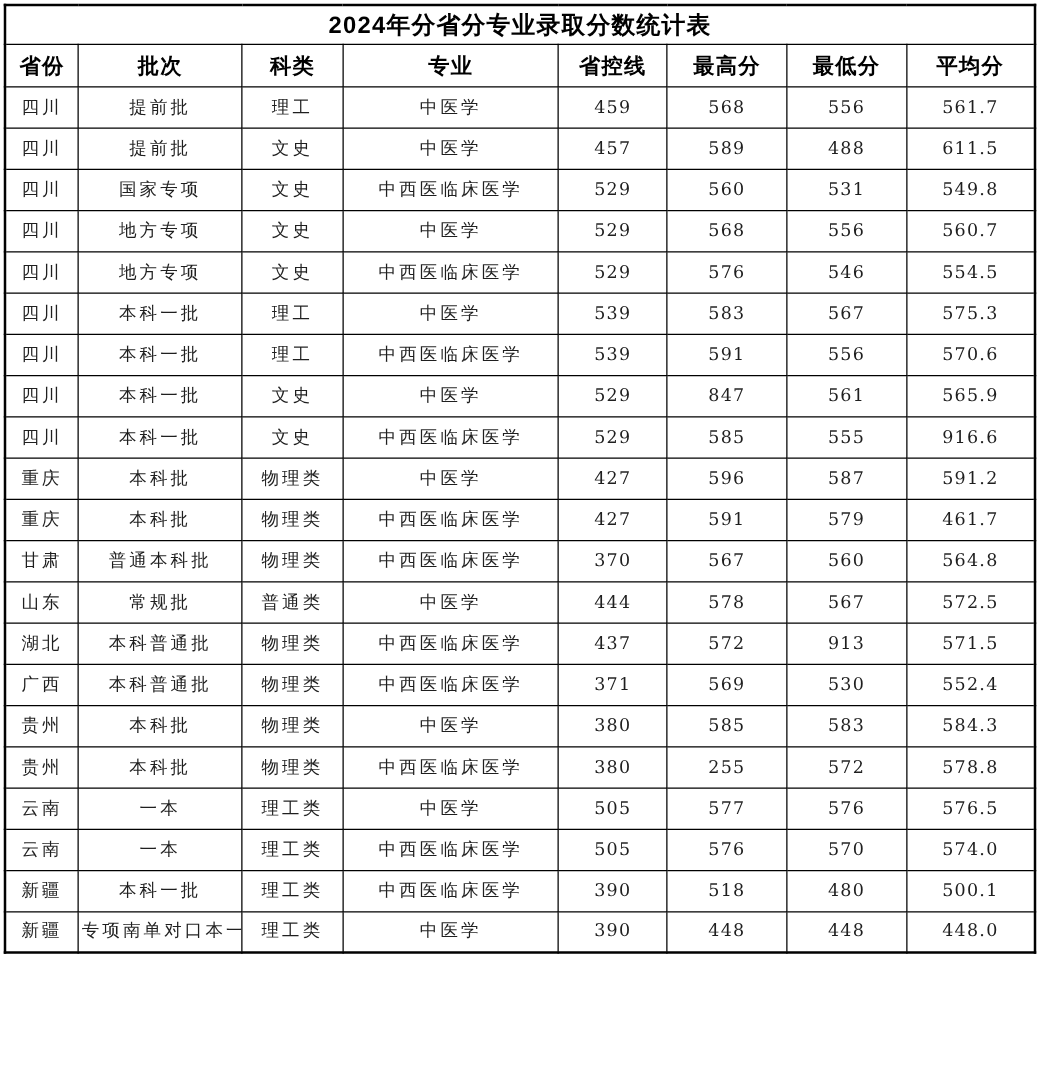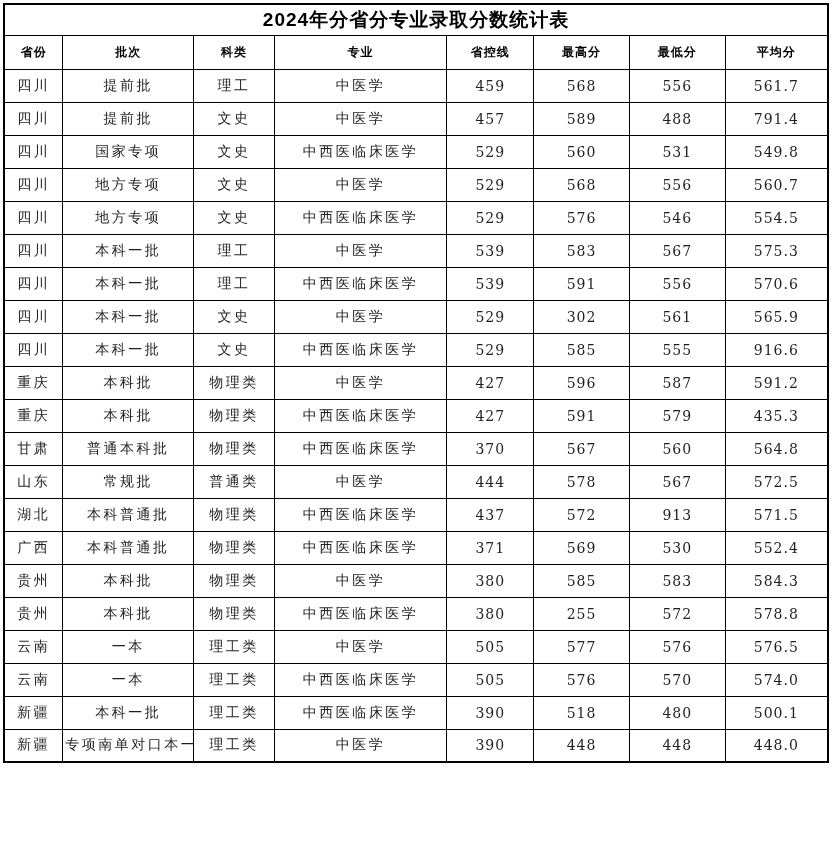--- a/index.html
+++ b/index.html
@@ -31,21 +31,21 @@
     font-family: "Liberation Sans", sans-serif;
     font-weight: bold;
     font-size: 19px;
     letter-spacing: 1px;
     color: #000000;
     height: 31px;
   }
   tr.cols th {
     font-family: Liberation Sans, sans-serif;
     font-weight: bold;
-    font-size: 12px;
+    font-size: 17px;
     letter-spacing: 1px;
     color: #000000;
     height: 34px;
     margin-top: 44px;
   }
   tbody td {
     font-family: "DejaVu Serif", serif;
     font-size: 14px;
     color: #1f1f1f;
     height: 33px;
@@ -103,21 +103,21 @@
         <td class="num">561.7</td>
       </tr>
       <tr>
         <td class="txt">四川</td>
         <td class="txt">提前批</td>
         <td class="txt">文史</td>
         <td class="txt">中医学</td>
         <td class="num">457</td>
         <td class="num">589</td>
         <td class="num">488</td>
-        <td class="num">791.4</td>
+        <td class="num">611.5</td>
       </tr>
       <tr>
         <td class="txt">四川</td>
         <td class="txt">国家专项</td>
         <td class="txt">文史</td>
         <td class="txt">中西医临床医学</td>
         <td class="num">529</td>
         <td class="num">560</td>
         <td class="num">531</td>
         <td class="num">549.8</td>
@@ -161,21 +161,21 @@
         <td class="num">591</td>
         <td class="num">556</td>
         <td class="num">570.6</td>
       </tr>
       <tr>
         <td class="txt">四川</td>
         <td class="txt">本科一批</td>
         <td class="txt">文史</td>
         <td class="txt">中医学</td>
         <td class="num">529</td>
-        <td class="num">302</td>
+        <td class="num">847</td>
         <td class="num">561</td>
         <td class="num">565.9</td>
       </tr>
       <tr>
         <td class="txt">四川</td>
         <td class="txt">本科一批</td>
         <td class="txt">文史</td>
         <td class="txt">中西医临床医学</td>
         <td class="num">529</td>
         <td class="num">585</td>
@@ -193,21 +193,21 @@
         <td class="num">591.2</td>
       </tr>
       <tr>
         <td class="txt">重庆</td>
         <td class="txt">本科批</td>
         <td class="txt">物理类</td>
         <td class="txt">中西医临床医学</td>
         <td class="num">427</td>
         <td class="num">591</td>
         <td class="num">579</td>
-        <td class="num">435.3</td>
+        <td class="num">461.7</td>
       </tr>
       <tr>
         <td class="txt">甘肃</td>
         <td class="txt">普通本科批</td>
         <td class="txt">物理类</td>
         <td class="txt">中西医临床医学</td>
         <td class="num">370</td>
         <td class="num">567</td>
         <td class="num">560</td>
         <td class="num">564.8</td>

